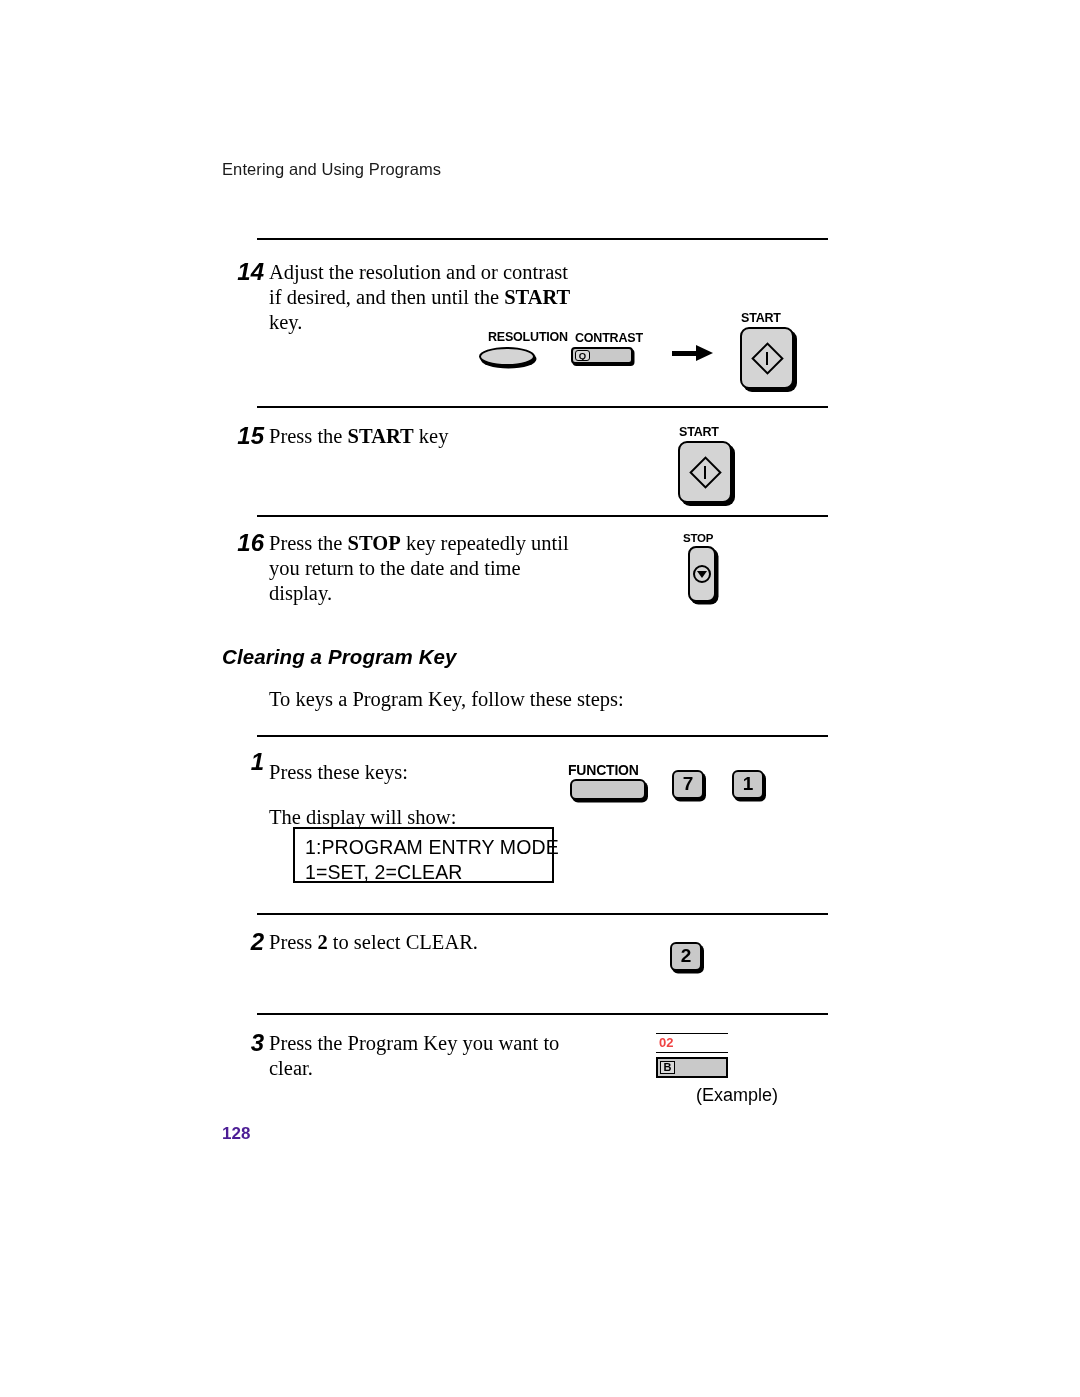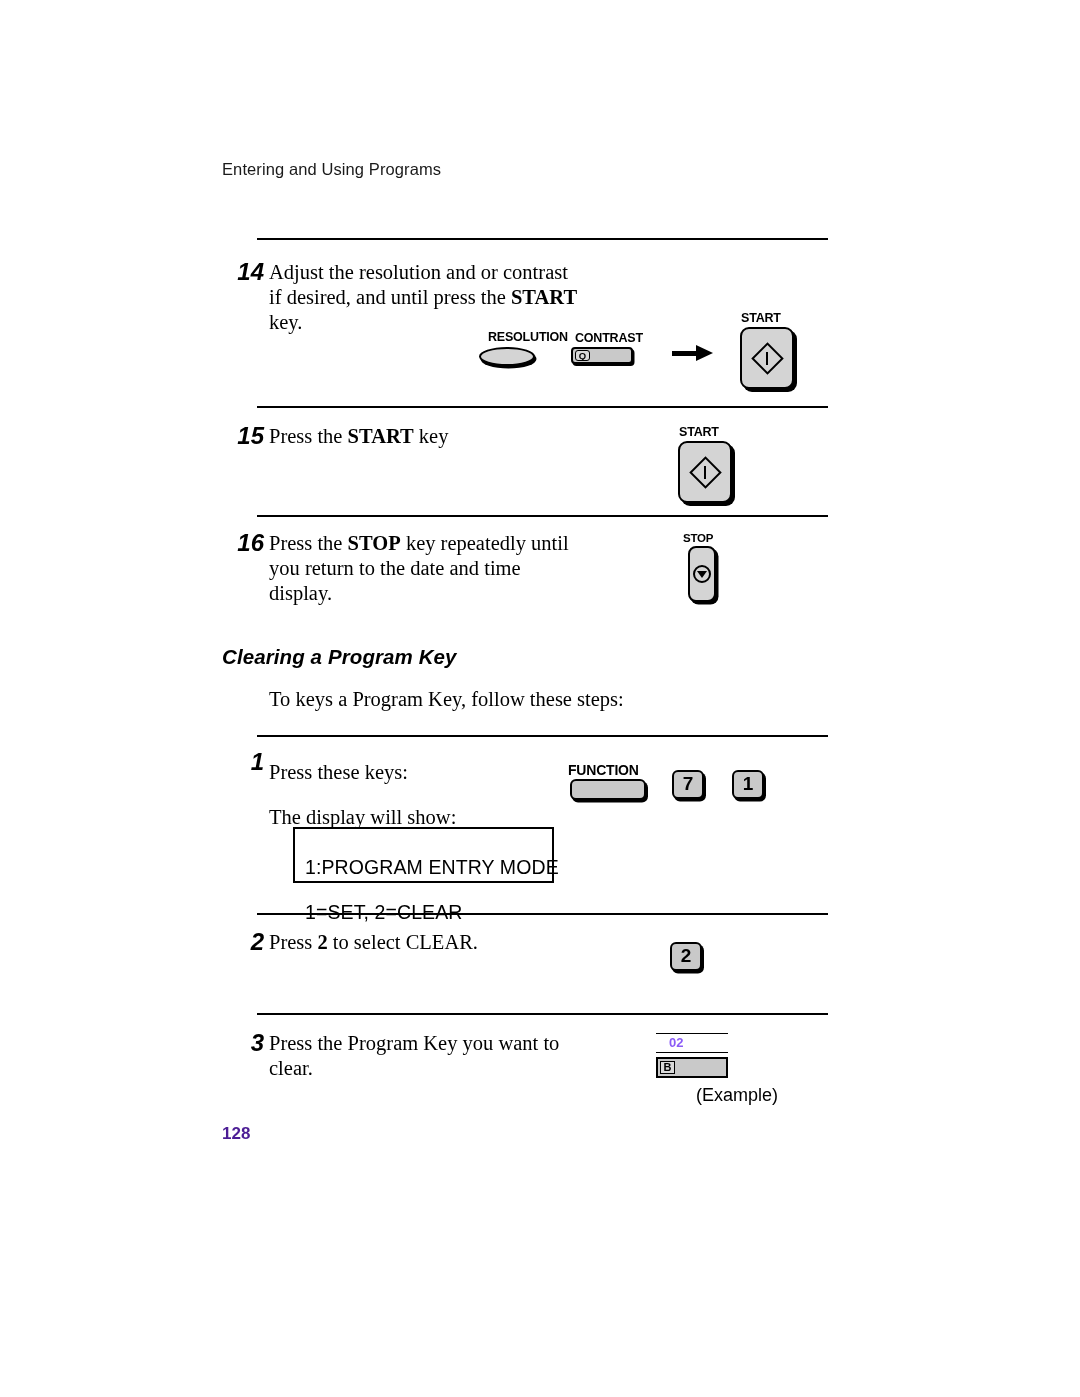--- a/index.html
+++ b/index.html
@@ -244,43 +244,42 @@
     box-sizing: border-box;
     padding: 6px 10px 8px 10px;
   }
   .lcd-line {
     font-family: "Liberation Sans", sans-serif;
     font-size: 19.5px;
     line-height: 25px;
     letter-spacing: 0.1px;
     color: #000;
     white-space: nowrap;
-    margin-top: 20px;
   }
 
   
   .progkey {
     position: absolute;
   }
   .progkey-topline {
     position: absolute;
     left: 0; top: 0;
     width: 72px;
     height: 0;
     border-top: 1.8px solid #000;
   }
   .progkey-num {
     position: absolute;
-    left: 13px;
+    left: 3px;
     top: 3px;
     font-family: "Liberation Sans", sans-serif;
     font-weight: bold;
     font-size: 13px;
     line-height: 14px;
-    color: #8b5cf6;
+    color: #ef4444;
   }
   .progkey-midline {
     position: absolute;
     left: 0; top: 19px;
     width: 72px;
     height: 0;
     border-top: 1.8px solid #000;
   }
   .progkey-body {
     position: absolute;
@@ -352,21 +351,21 @@
 
 <div class="page">
 
   <div class="running-header">Entering and Using Programs</div>
 
   <div class="rule" style="top:238px;"></div>
 
   <div class="step-num" style="left:218px; top:258px;">14</div>
   <div class="step-body" style="left:269px; top:260px; width:330px;">
     <span>Adjust the resolution and or contrast</span><br>
-    <span>if desired, and until press the </span><b>START</b><br>
+    <span>if desired, and then until the </span><b>START</b><br>
     <span>key.</span>
   </div>
 
   <div class="keylabel" style="left:488px; top:330px;">RESOLUTION</div>
   <div class="key-oval" style="left:479px; top:347px;"></div>
 
   <div class="keylabel" style="left:575px; top:331px;">CONTRAST</div>
   <div class="key-contrast" style="left:571px; top:347px;">
     <div class="q-glyph">Q</div>
   </div>

